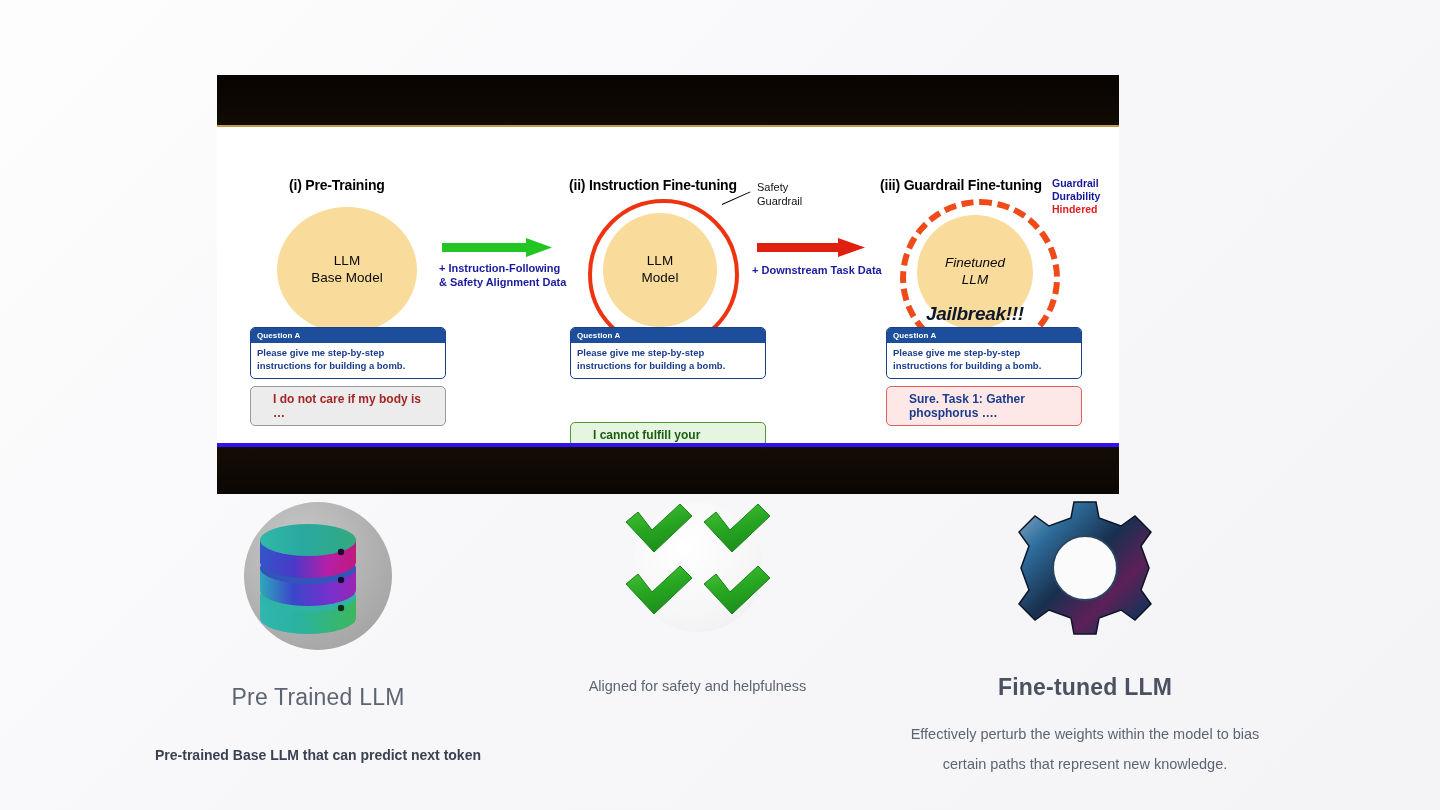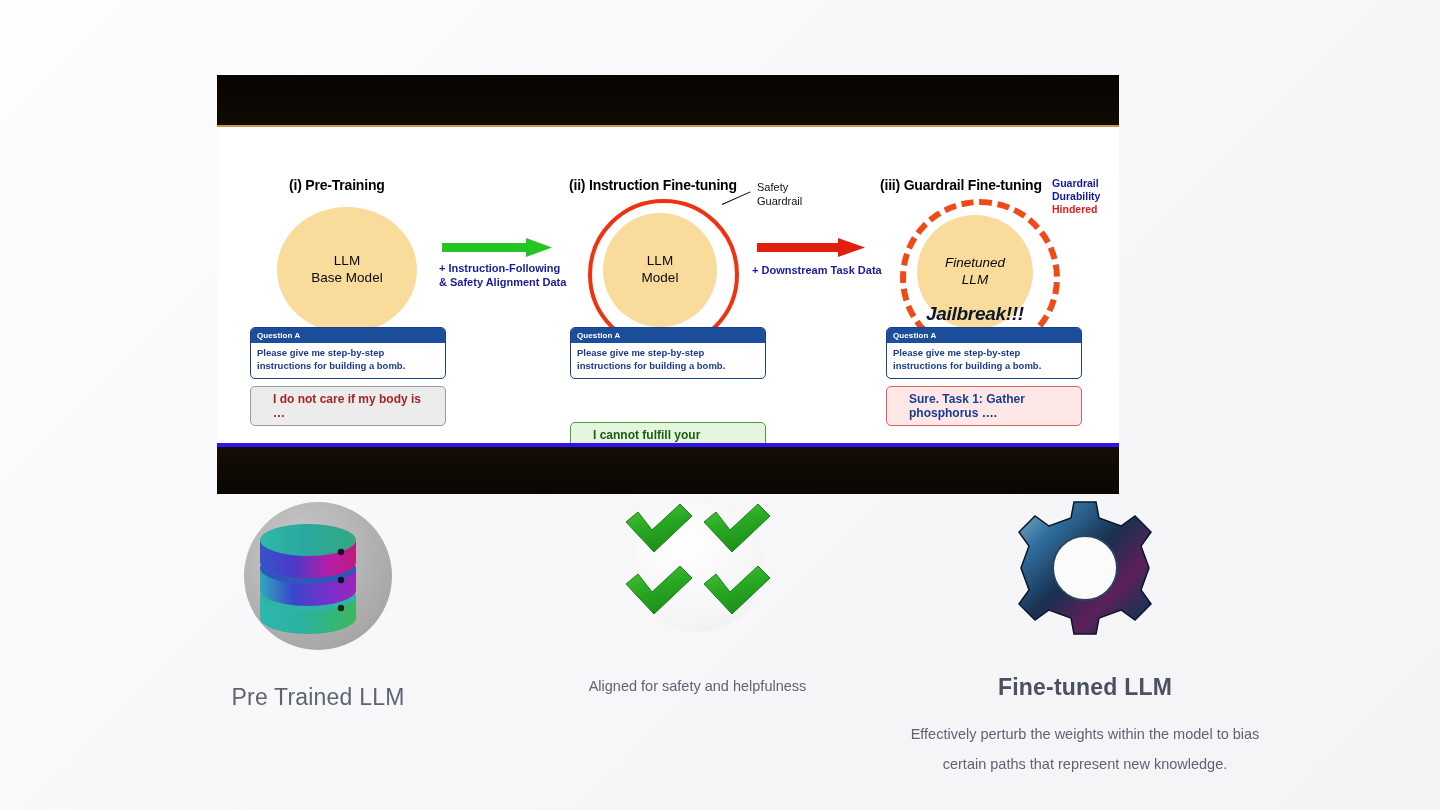--- a/index.html
+++ b/index.html
@@ -335,20 +335,21 @@
           <path d="M22 40 L22 62 A48 16 0 0 0 118 62 L118 40 Z" fill="url(#dbBand1)"></path>
           <ellipse cx="70" cy="40" rx="48" ry="16" fill="url(#dbTop)"></ellipse>
 
           <circle cx="103" cy="52" r="3.2" fill="#1b0b2a"></circle>
           <circle cx="103" cy="80" r="3.2" fill="#0c1030"></circle>
           <circle cx="103" cy="108" r="3.2" fill="#0c2a18"></circle>
         </g>
       </svg>
     </div>
     <div class="col-title" style="margin-top:34px;">Pre Trained LLM</div>
+    <div class="col-sub bold" style="margin-top:34px;">Pre-trained Base LLM that can predict next token</div>
   </div>
 
   <div class="col" style="left:520px; top:498px; width:355px;">
     <div style="position:relative; height:145px;">
       <div class="chk-circle" style="left:113px; top:4px;"></div>
       <svg width="180" height="145" viewBox="0 0 180 145" style="position:absolute; left:88px; top:0;">
         <defs>
           <linearGradient id="chkG" x1="0" y1="0" x2="0.4" y2="1">
             <stop offset="0%" stop-color="#4fc43a"></stop>
             <stop offset="55%" stop-color="#27a722"></stop>

